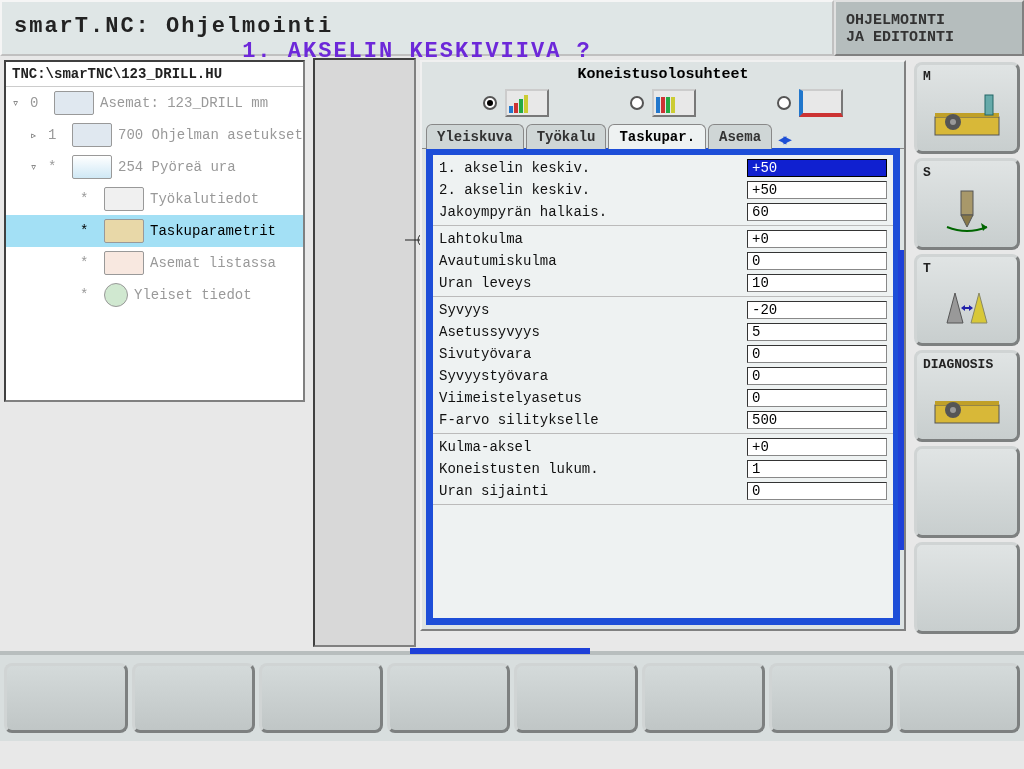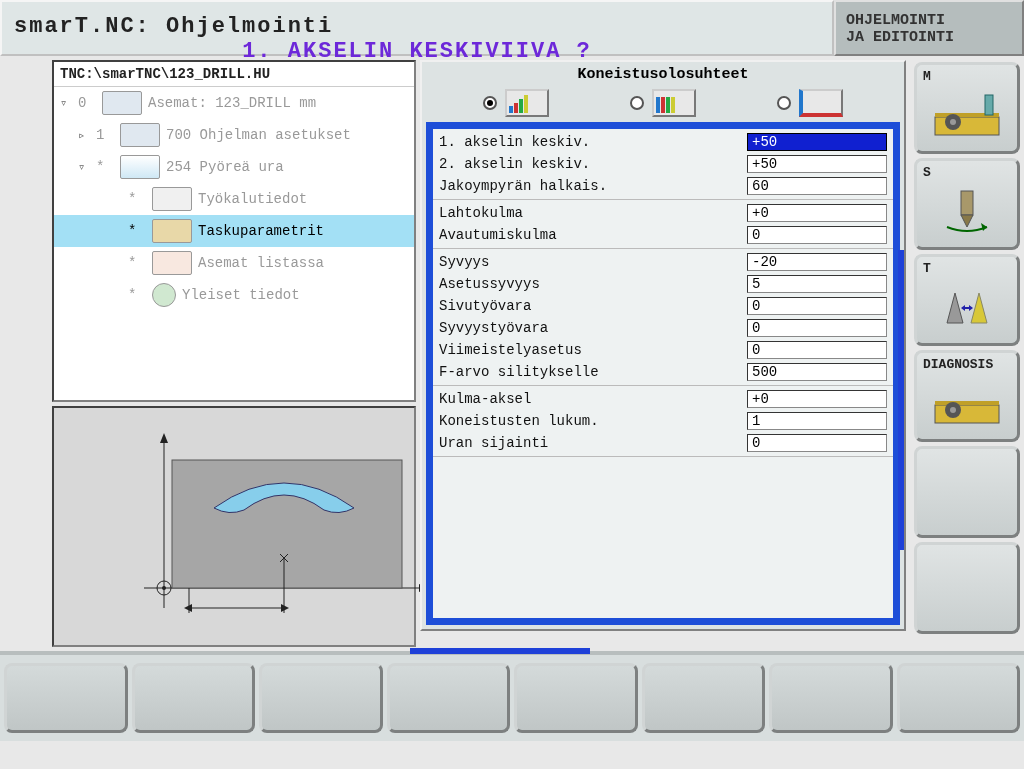--- a/index.html
+++ b/index.html
@@ -50,22 +50,21 @@
     text-align: center;
   }
   
   .main {
     display: flex;
     height: 595px;
   }
   .left-col {
     width: 420px;
     display: flex;
-    flex-direction: column;
-    padding-left: 48px;
+    flex-direction: row;
   }
   .tree-panel {
     height: 342px;
     background: #fff;
     border: 2px solid #808080;
     border-top-color: #404040;
     border-left-color: #404040;
     margin: 4px 4px 2px 4px;
     overflow: hidden;
   }
@@ -410,20 +409,27 @@
               <span class="bar g" style="height:16px"></span>
               <span class="bar y" style="height:16px"></span>
           </span>
         </div>
         <div class="cond-item">
           <span class="radio"></span>
           <span class="cond-icon" style="border-left:4px solid #27c; border-bottom:4px solid #c33; align-items:flex-start;"></span>
         </div>
       </div>
 
+      <div class="tabs">
+        <div class="tab">Yleiskuva</div>
+        <div class="tab">Työkalu</div>
+        <div class="tab active">Taskupar.</div>
+        <div class="tab">Asema</div>
+        <div class="tab-scroll">◀▶</div>
+      </div>
 
       <div class="form-groups" id="form-groups">
           <div class="group">
             <div class="field-row">
               <span class="field-label">1. akselin keskiv.</span>
               <input class="field-input active" value="+50" style="">
             </div>
             <div class="field-row">
               <span class="field-label">2. akselin keskiv.</span>
               <input class="field-input" value="+50" style="">
@@ -434,20 +440,24 @@
             </div>
           </div>
           <div class="group">
             <div class="field-row">
               <span class="field-label">Lahtokulma</span>
               <input class="field-input" value="+0" style="">
             </div>
             <div class="field-row">
               <span class="field-label">Avautumiskulma</span>
               <input class="field-input" value="0" style="">
+            </div>
+            <div class="field-row">
+              <span class="field-label">Uran leveys</span>
+              <input class="field-input" value="10" style="">
             </div>
           </div>
           <div class="group">
             <div class="field-row">
               <span class="field-label">Syvyys</span>
               <input class="field-input" value="-20" style="">
             </div>
             <div class="field-row">
               <span class="field-label">Asetussyvyys</span>
               <input class="field-input" value="5" style="">

